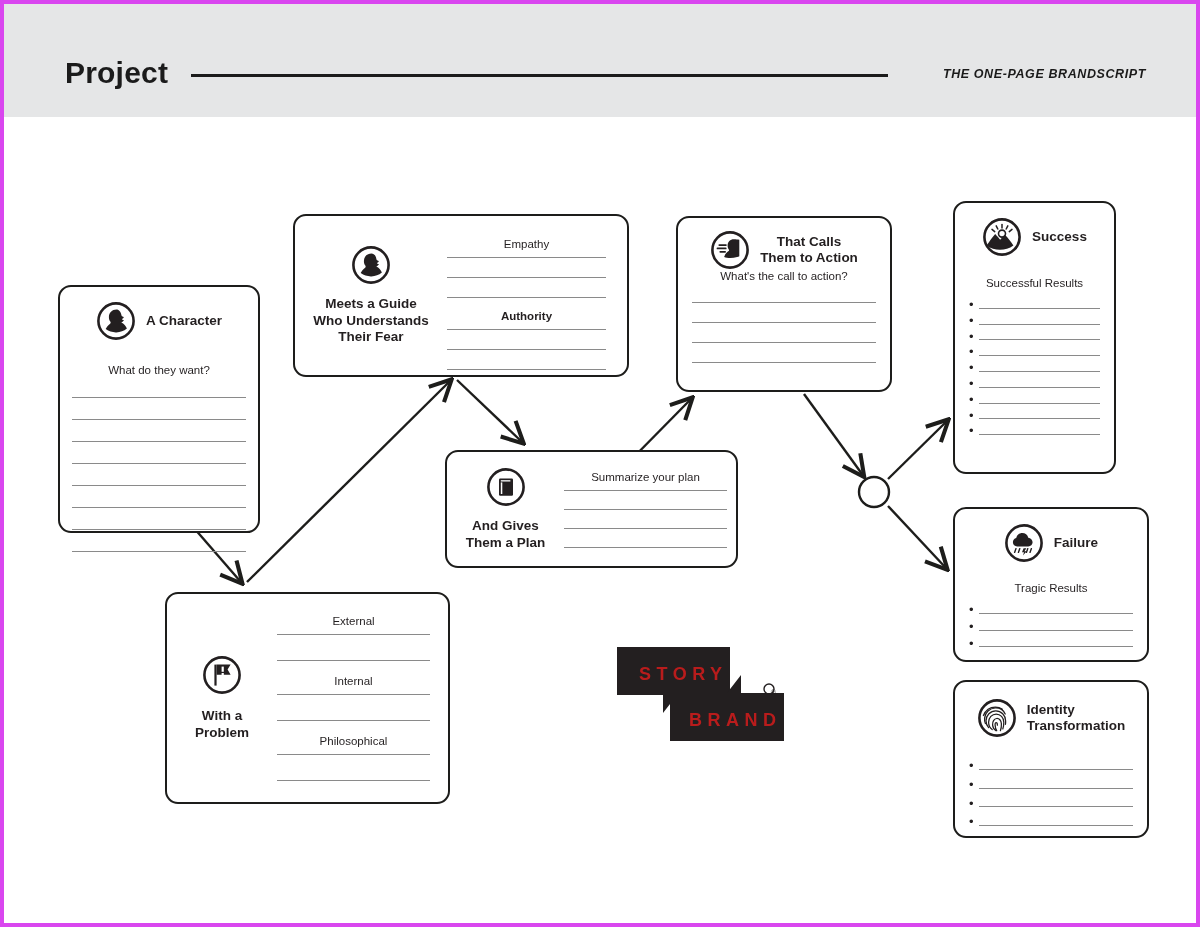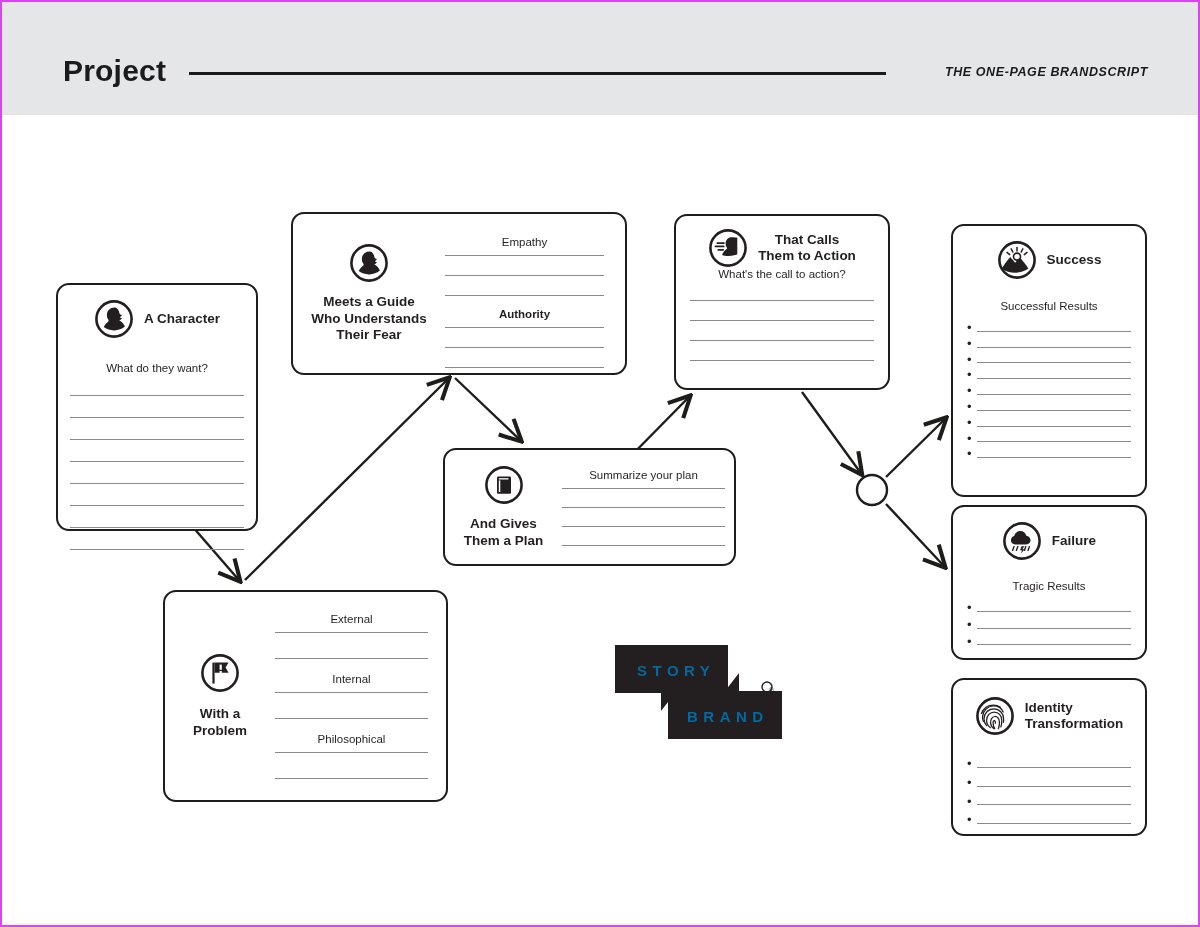--- a/index.html
+++ b/index.html
@@ -1,20 +1,20 @@
 <!DOCTYPE html>
 <html><head>
 <meta charset="utf-8">
 <style>
   html,body{margin:0;padding:0;background:#20201f;}
   body{font-family:"Liberation Sans", sans-serif;}
   #page{
     position:relative;width:1200px;height:927px;
     background:#ffffff;box-sizing:border-box;
-    border:2px solid #d946ef;
+    border:4px solid #d946ef;
     overflow:hidden;
   }
   
   #header{
     position:absolute;left:0;top:0;width:100%;height:113px;
     background:#e5e6e7;box-sizing:border-box;
   }
   #project-title{
     position:absolute;left:61px;top:52px;
     font-size:30px;font-weight:bold;color:#1b1b1b;letter-spacing:.2px;
@@ -54,39 +54,39 @@
   .bullet-row{display:flex;align-items:flex-end;}
   .bullet-dot{
     width:10px;flex:0 0 10px;display:flex;align-items:flex-end;justify-content:flex-start;
     font-size:13px;line-height:0.6;color:#231f20;
   }
   .bullet-line{flex:1 1 auto;height:0;border-top:1.1px solid #8a8a8a;}
   
   #card-character{left:54px;top:281px;width:202px;height:248px;padding:14px 12px 0 12px;}
   #card-guide{left:289px;top:210px;width:336px;height:163px;}
   #card-cta{left:672px;top:212px;width:216px;height:176px;padding:12px 14px 0 14px;}
-  #card-success{left:949px;top:222px;width:196px;height:273px;padding:14px 14px 0 14px;}
+  #card-success{left:949px;top:197px;width:163px;height:273px;padding:14px 14px 0 14px;}
   #card-failure{left:949px;top:503px;width:196px;height:155px;padding:14px 14px 0 14px;}
   #card-identity{left:949px;top:676px;width:196px;height:158px;padding:16px 14px 0 14px;}
   #card-problem{left:161px;top:588px;width:285px;height:212px;}
   #card-plan{left:441px;top:446px;width:293px;height:118px;}
   
   .two-col{display:flex;height:100%;box-sizing:border-box;}
   .two-col .left{
     display:flex;flex-direction:column;align-items:center;justify-content:center;
   }
   .two-col .right{flex:1 1 auto;display:flex;flex-direction:column;justify-content:center;}
   .seg-label{font-size:11.5px;color:#231f20;text-align:center;margin-bottom:7px;}
   
   #logo{position:absolute;left:613px;top:643px;width:170px;height:95px;}
   #logo .reg{
     position:absolute;right:11px;top:42px;font-size:7px;color:#231f20;
   }
   .logo-word{
-    position:absolute;color:#0369a1;font-weight:bold;font-size:15px;letter-spacing:5.5px;
+    position:absolute;color:#b91c1c;font-weight:bold;font-size:18px;letter-spacing:5.5px;
   }
 </style>
 </head>
 <body>
 
 <div id="page">
 
   <div id="header">
     <div id="project-title">Project</div>
     <div id="project-rule"></div>

